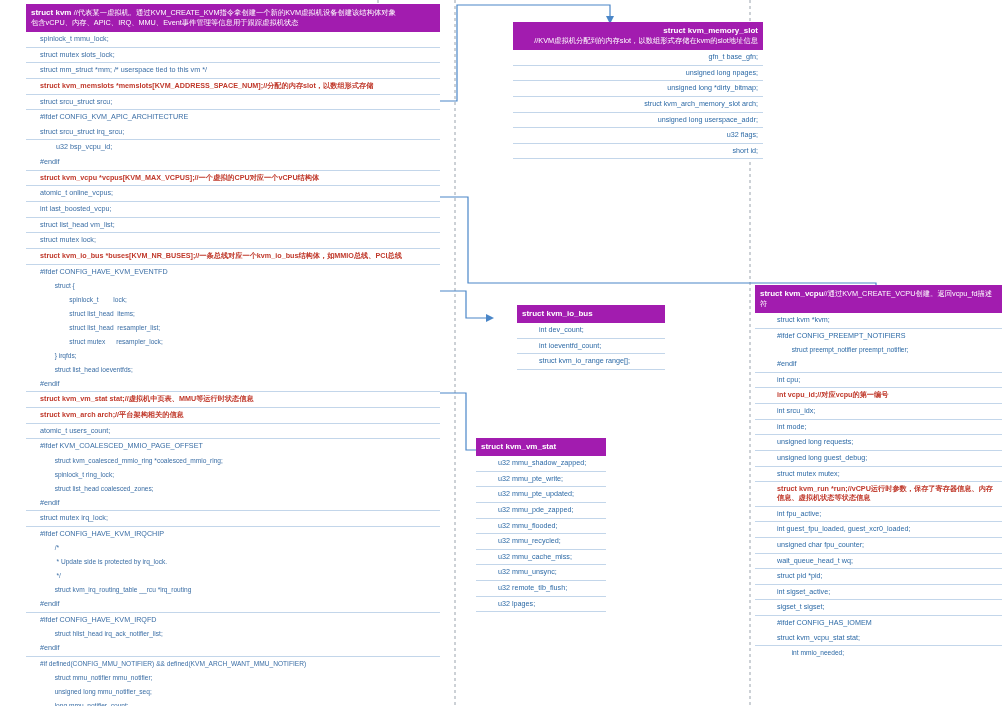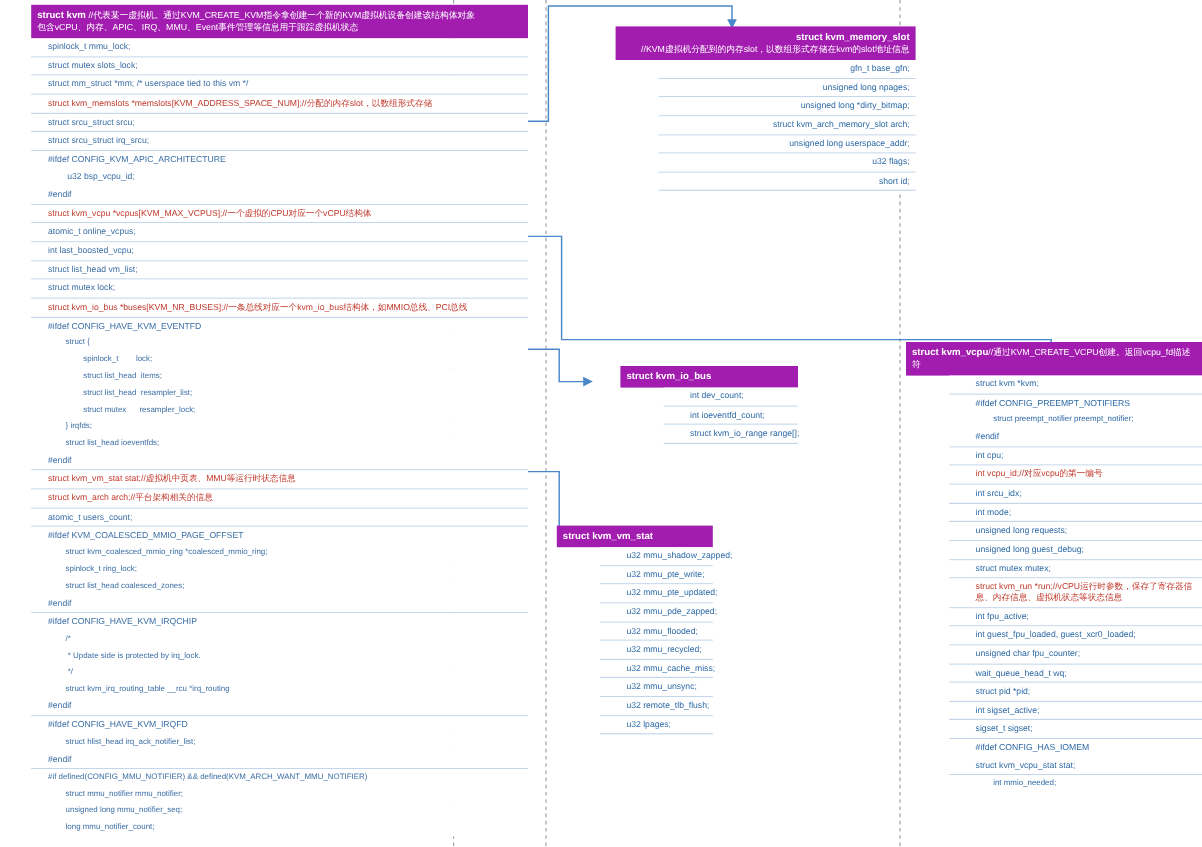--- a/index.html
+++ b/index.html
@@ -5,23 +5,23 @@
   html,body{margin:0;padding:0;background:#ffffff;}
   body{width:1002px;height:706px;position:relative;overflow:hidden;
        font-family:"Liberation Sans","DejaVu Sans",sans-serif;}
   .box{position:absolute;box-sizing:border-box;}
   .hdr{background:#a21caf;color:#ffffff;font-weight:bold;font-size:8px;
        line-height:1.25;padding:4px 5px;box-sizing:border-box;}
   .hdr .cmt{font-weight:normal;font-size:7.3px;}
   .row{border-bottom:1px solid #c3d6ea;color:#2d6aa6;font-size:7.2px;
        line-height:1.2;padding:3px 5px 3px 14px;box-sizing:border-box;
        background:#ffffff;white-space:pre;}
-  .row.red{color:#c0392b;font-weight:normal;}
+  .row.red{color:#c0392b;font-weight:bold;}
   .row.plain{color:#3b6ea5;}
-  .row.ind{padding-left:22px;margin-left:36px;}
+  .row.ind{padding-left:22px;}
   .row.nb{border-bottom:none;}
   svg.lines{position:absolute;left:0;top:0;width:1002px;height:706px;
             pointer-events:none;}
   .dash{stroke:#9aa3ad;stroke-width:1;stroke-dasharray:3 3;fill:none;}
   .arrow{stroke:#4a86c8;stroke-width:1.2;fill:none;}
   .small{font-size:6.6px;}
 </style>
 </head>
 <body>
 
@@ -48,22 +48,22 @@
   <div class="hdr">
     <span>struct kvm </span><span class="cmt">//代表某一虚拟机。通过KVM_CREATE_KVM指令拿创建一个新的KVM虚拟机设备创建该结构体对象</span><br>
     <span class="cmt">包含vCPU、内存、APIC、IRQ、MMU、Event事件管理等信息用于跟踪虚拟机状态</span>
   </div>
   <div>
     <div class="row plain">spinlock_t mmu_lock;</div>
     <div class="row plain">struct mutex slots_lock;</div>
     <div class="row plain">struct mm_struct *mm; /* userspace tied to this vm */</div>
     <div class="row red">struct kvm_memslots *memslots[KVM_ADDRESS_SPACE_NUM];//分配的内存slot，以数组形式存储</div>
     <div class="row plain">struct srcu_struct srcu;</div>
+    <div class="row plain nb">#ifdef CONFIG_KVM_APIC_ARCHITECTURE</div>
     <div class="row plain">struct srcu_struct irq_srcu;</div>
-    <div class="row plain nb">#ifdef CONFIG_KVM_APIC_ARCHITECTURE</div>
     <div class="row plain nb">        u32 bsp_vcpu_id;</div>
     <div class="row plain">#endif</div>
     <div class="row red">struct kvm_vcpu *vcpus[KVM_MAX_VCPUS];//一个虚拟的CPU对应一个vCPU结构体</div>
     <div class="row plain">atomic_t online_vcpus;</div>
     <div class="row plain">int last_boosted_vcpu;</div>
     <div class="row plain">struct list_head vm_list;</div>
     <div class="row plain">struct mutex lock;</div>
     <div class="row red">struct kvm_io_bus *buses[KVM_NR_BUSES];//一条总线对应一个kvm_io_bus结构体，如MMIO总线、PCI总线</div>
     <div class="row plain nb">#ifdef CONFIG_HAVE_KVM_EVENTFD</div>
     <div class="row plain nb small">        struct {</div>
@@ -75,20 +75,21 @@
     <div class="row plain nb small">        struct list_head ioeventfds;</div>
     <div class="row plain">#endif</div>
     <div class="row red">struct kvm_vm_stat stat;//虚拟机中页表、MMU等运行时状态信息</div>
     <div class="row red">struct kvm_arch arch;//平台架构相关的信息</div>
     <div class="row plain">atomic_t users_count;</div>
     <div class="row plain nb">#ifdef KVM_COALESCED_MMIO_PAGE_OFFSET</div>
     <div class="row plain nb small">        struct kvm_coalesced_mmio_ring *coalesced_mmio_ring;</div>
     <div class="row plain nb small">        spinlock_t ring_lock;</div>
     <div class="row plain nb small">        struct list_head coalesced_zones;</div>
     <div class="row plain">#endif</div>
+    <div class="row plain">struct mutex irq_lock;</div>
     <div class="row plain nb">#ifdef CONFIG_HAVE_KVM_IRQCHIP</div>
     <div class="row plain nb small">        /*</div>
     <div class="row plain nb small">         * Update side is protected by irq_lock.</div>
     <div class="row plain nb small">         */</div>
     <div class="row plain nb small">        struct kvm_irq_routing_table __rcu *irq_routing</div>
     <div class="row plain">#endif</div>
     <div class="row plain nb">#ifdef CONFIG_HAVE_KVM_IRQFD</div>
     <div class="row plain nb small">        struct hlist_head irq_ack_notifier_list;</div>
     <div class="row plain">#endif</div>
     <div class="row plain nb small">#if defined(CONFIG_MMU_NOTIFIER) &amp;&amp; defined(KVM_ARCH_WANT_MMU_NOTIFIER)</div>
@@ -119,21 +120,21 @@
   <div class="hdr">
     <span>struct kvm_io_bus</span>
   </div>
   <div>
     <div class="row ind">int dev_count;</div>
     <div class="row ind">int ioeventfd_count;</div>
     <div class="row ind">struct kvm_io_range range[];</div>
   </div>
 </div>
 
-<div class="box" style="left:464px;top:438px;width:130px;">
+<div class="box" style="left:476px;top:438px;width:130px;">
   <div class="hdr">
     <span>struct kvm_vm_stat</span>
   </div>
   <div>
     <div class="row ind">u32 mmu_shadow_zapped;</div>
     <div class="row ind">u32 mmu_pte_write;</div>
     <div class="row ind">u32 mmu_pte_updated;</div>
     <div class="row ind">u32 mmu_pde_zapped;</div>
     <div class="row ind">u32 mmu_flooded;</div>
     <div class="row ind">u32 mmu_recycled;</div>

